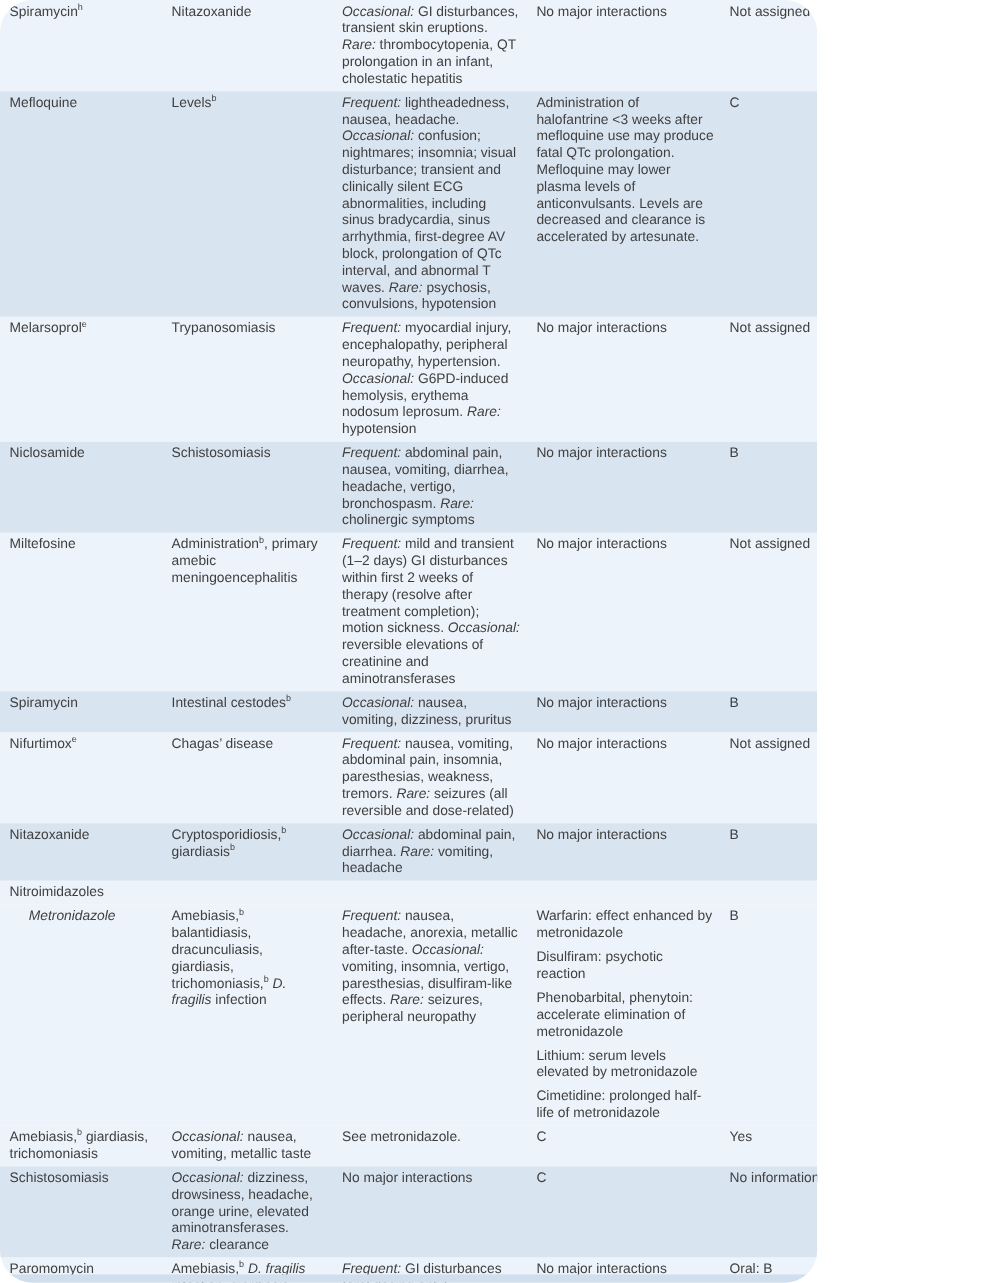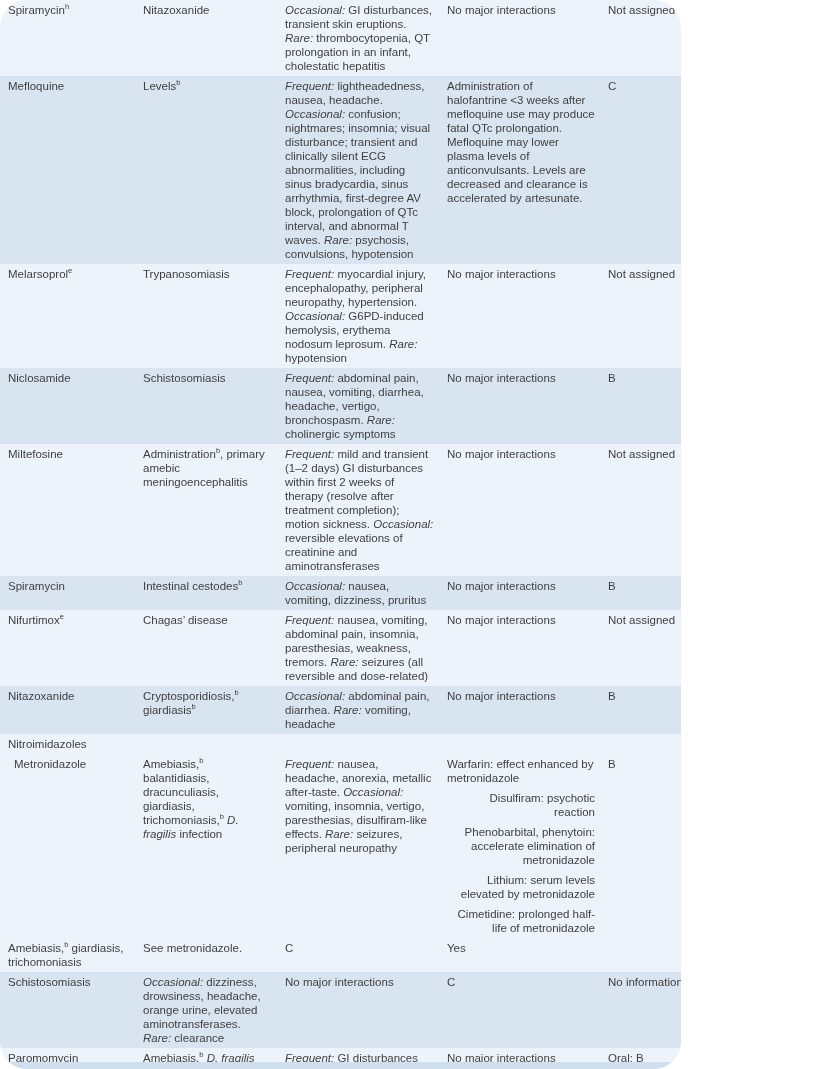--- a/index.html
+++ b/index.html
@@ -17,23 +17,23 @@
   .page{position:relative;width:681px;height:1069px;overflow:hidden;border-radius:27px;}
   .row{
     display:grid;
     grid-template-columns:135px 142px 162px 161px 115px 1fr;
     padding:3px 0 3px 0;
     box-sizing:border-box;
   }
   .row.light{background:var(--row-light);}
   .row.dark{background:var(--row-dark);}
   .cell{padding:0 5px 0 8px;box-sizing:border-box;}
-  .row.indent .cell-drug{padding-left:14px;}
+  .row.indent .cell-drug{padding-left:24px;font-style:italic;}
   .section .section-label{grid-column:1 / -1;}
-  .para + .para{margin-top:6px;text-align:right;}
+  .para + .para{margin-top:6px;}
   .it{font-style:italic;}
   sup{font-size:7.5px;line-height:0;vertical-align:super;}
   .bottom-strip{
     position:absolute;left:0;bottom:0;width:100%;height:7px;
     background:var(--strip);
   }
 </style>
 </head>
 <body>
 
@@ -225,20 +225,23 @@
           <div class="para"><span>B</span></div>
         </div>
     <div class="cell cell-lactation">
           <div class="para"><span>Yes</span></div>
         </div>
   </div>
       <div class="row light indent">
     <div class="cell cell-indication">
           <div class="para"><span>Amebiasis,</span><sup>b</sup><span> giardiasis, trichomoniasis</span></div>
         </div>
+    <div class="cell cell-adverse">
+          <div class="para"><span class="it">Occasional:</span><span> nausea, vomiting, metallic taste</span></div>
+        </div>
     <div class="cell cell-interactions">
           <div class="para"><span>See metronidazole.</span></div>
         </div>
     <div class="cell cell-pregnancy">
           <div class="para"><span>C</span></div>
         </div>
     <div class="cell cell-lactation">
           <div class="para"><span>Yes</span></div>
         </div>
   </div>

